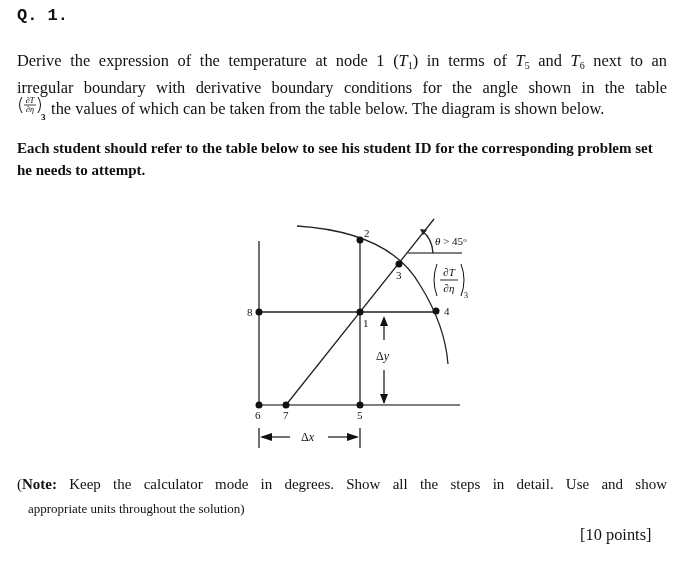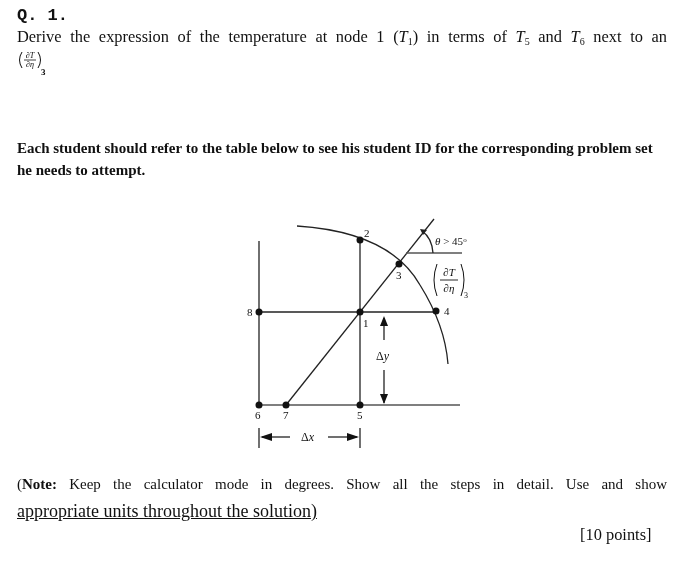--- a/index.html
+++ b/index.html
@@ -3,48 +3,49 @@
 <meta charset="utf-8">
 <style>
   html, body { margin: 0; padding: 0; background: #ffffff; }
   body {
     width: 689px; height: 577px; position: relative; overflow: hidden;
     font-family: "Liberation Serif", "DejaVu Serif", serif;
     color: #111111;
   }
   .abs { position: absolute; }
   .qnum { left: 17px; top: 6px; font-size: 17px; font-weight: bold; font-family: Liberation Mono, monospace; }
-  .para { left: 17px; width: 650px; font-size: 16.4px; line-height: 21.5px; text-align: justify; }
+  .para { left: 17px; width: 650px; font-size: 16.4px; line-height: 21.5px; text-align: justify; margin-top: 24px; }
   .p1 { top: 26px; }
   .line { display: block; white-space: nowrap; text-align-last: justify; }
   .line.last { text-align-last: left; }
   .frac-inline { display: inline-block; position: relative; width: 30px; height: 20px; vertical-align: -4px; }
   .bold-para { left: 17px; top: 138px; width: 650px; font-size: 15px; line-height: 21.5px; font-weight: bold; }
   .note { left: 17px; top: 474px; width: 650px; font-size: 15px; line-height: 21.5px; }
-  .note-l2 { left: 17px; top: 501px; font-size: 18px; text-decoration: underline; }
+  .note-l2 { left: 28px; top: 501px; font-size: 13px; }
   .points { left: 580px; top: 525px; font-size: 16.4px; }
   i.m { font-style: italic; }
   sub.s { font-size: 10px; vertical-align: -3px; }
   svg text { font-family: "Liberation Serif", "DejaVu Serif", serif; }
 </style>
 </head>
 <body>
 
 <div class="abs qnum">Q. 1.</div>
 
 <div class="abs para p1">
   <span class="line"><span>Derive the expression of the temperature at node 1 (</span><i class="m">T</i><sub class="s">1</sub><span>) in terms of </span><i class="m">T</i><sub class="s">5</sub><span> and </span><i class="m">T</i><sub class="s">6</sub><span> next to an</span></span>
+  <span class="line">irregular boundary with derivative boundary conditions for the angle shown in the table</span>
   <span class="line last"><span class="frac-inline"><svg width="30" height="26" viewBox="0 0 30 26" style="position:absolute;left:0;top:-3px;overflow:visible">
       <path d="M5 2 Q0 10 5 18" fill="none" stroke="#111" stroke-width="1"></path>
       <path d="M21 2 Q26 10 21 18" fill="none" stroke="#111" stroke-width="1"></path>
       <text x="13" y="8" font-size="8" text-anchor="middle" font-style="italic">∂T</text>
       <line x1="7" y1="10" x2="19" y2="10" stroke="#111" stroke-width="0.8"></line>
       <text x="13" y="17" font-size="8" text-anchor="middle" font-style="italic">∂η</text>
       <text x="24" y="25" font-size="9" font-weight="bold">3</text>
-    </svg></span></span>
+    </svg></span><span> the values of which can be taken from the table below. The diagram is shown below.</span></span>
 </div>
 
 <div class="abs bold-para">Each student should refer to the table below to see his student ID for the corresponding problem set he needs to attempt.</div>
 
 <svg class="abs" style="left:0;top:0" width="689" height="577">
   <g stroke="#222" stroke-width="1.3" fill="none">
 
     <line x1="259" y1="241" x2="259" y2="405"></line>
     <line x1="360" y1="240" x2="360" y2="405"></line>
     <line x1="259" y1="312" x2="436" y2="312"></line>

